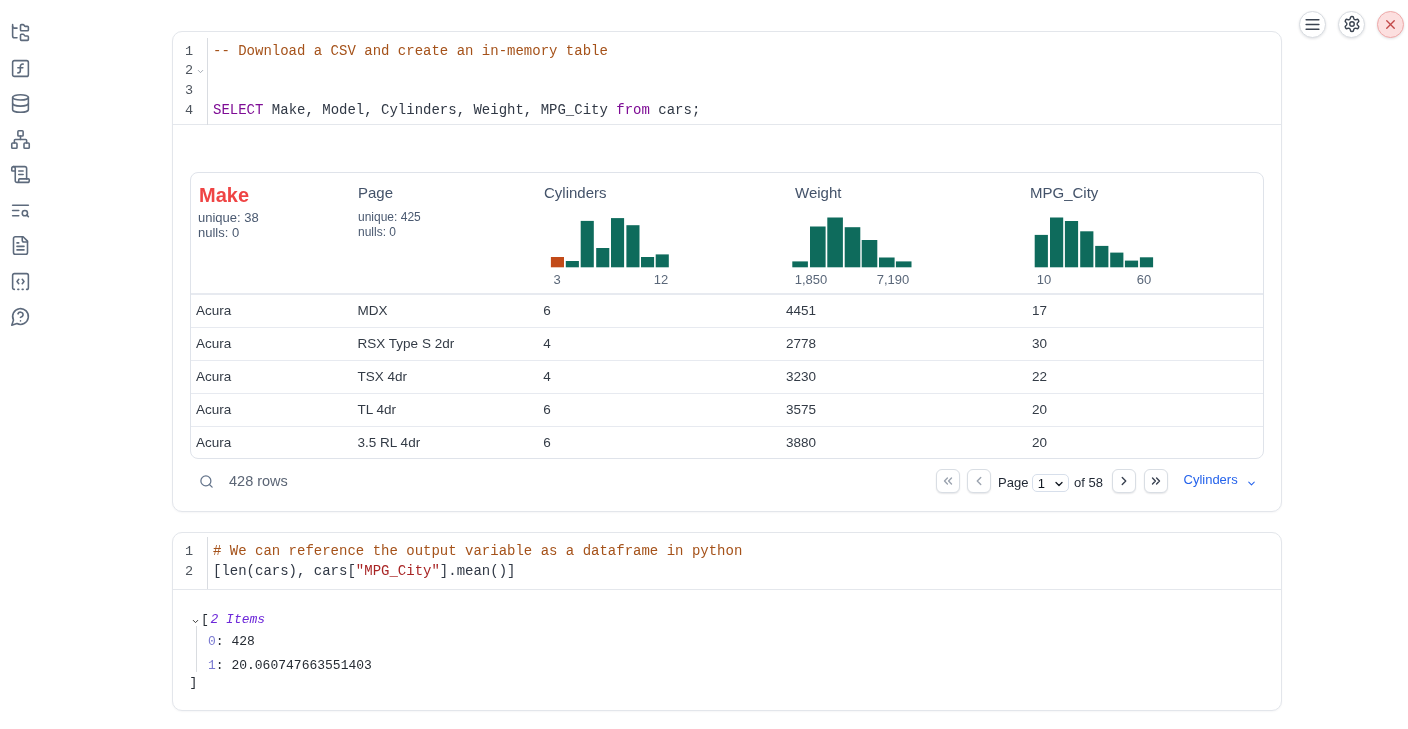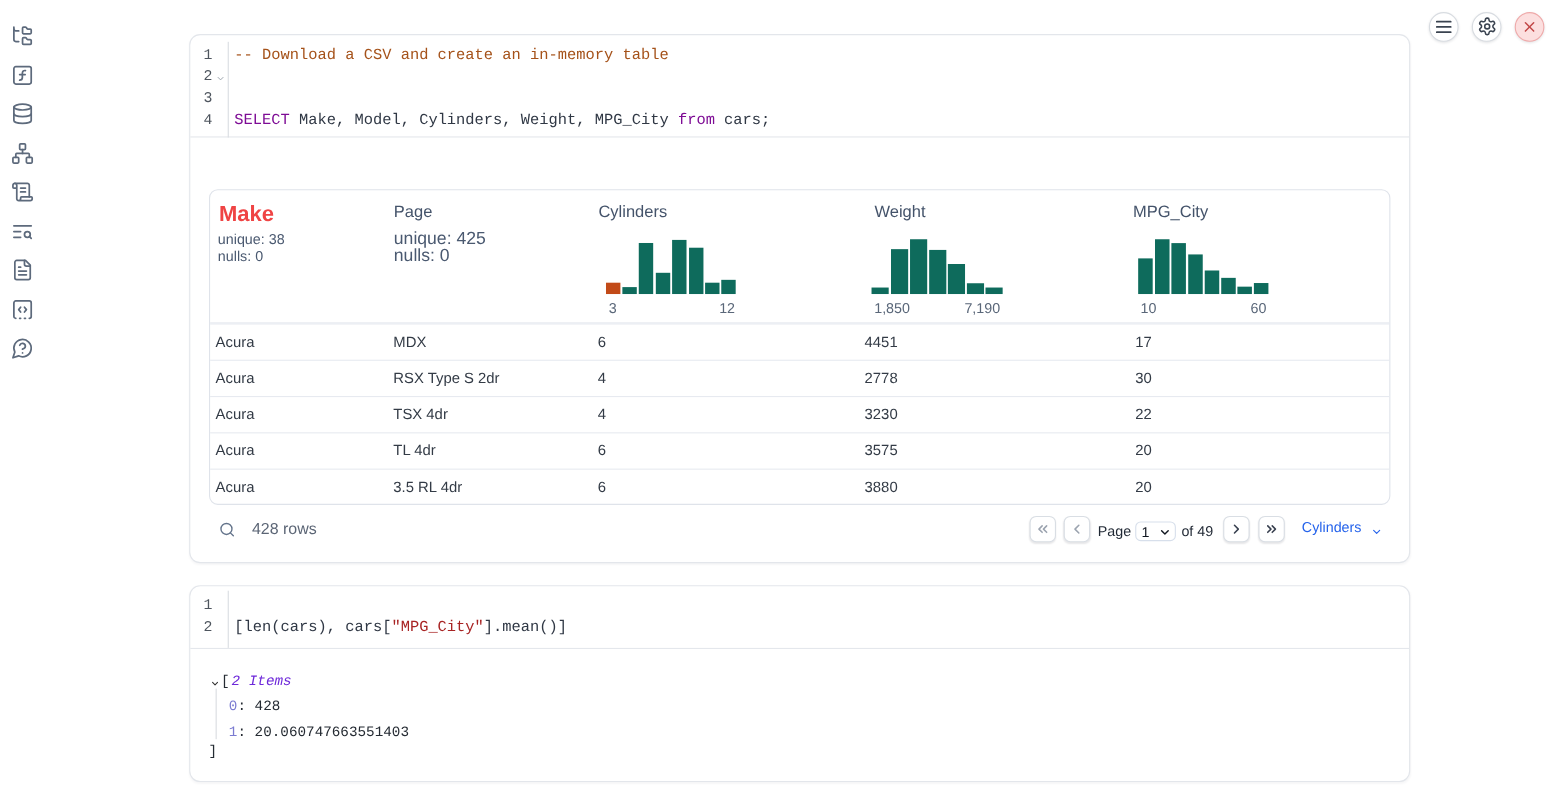--- a/index.html
+++ b/index.html
@@ -133,21 +133,21 @@
 <div class="cl" style="top:9.6px"><span class="cm">-- Download a CSV and create an in-memory table</span></div>
 <div class="cl" style="top:68.7px"><span class="kw">SELECT</span> Make, Model, Cylinders, Weight, MPG_City <span class="kw">from</span> cars;</div>
 <div class="abs" style="left:17px;top:139.5px;width:1074px;height:287px;border:1px solid #dfe3ea;border-radius:8px;background:#fff">
 <div class="abs" style="left:0;right:0;top:0;height:121px;border-bottom:1px solid #e7eaf0"></div>
 <div class="abs" style="left:8px;top:11px;font-size:20px;font-weight:700;color:#ef4444">Make</div>
 <div class="abs" style="left:167px;top:11px;font-size:15px;font-weight:500;color:#44536a">Page</div>
 <div class="abs" style="left:353px;top:11px;font-size:15px;font-weight:500;color:#44536a">Cylinders</div>
 <div class="abs" style="left:604px;top:11px;font-size:15px;font-weight:500;color:#44536a">Weight</div>
 <div class="abs" style="left:839px;top:11px;font-size:15px;font-weight:500;color:#44536a">MPG_City</div>
 <div class="abs" style="left:7px;top:37px;font-size:13px;line-height:15.8px;color:#4a5970">unique: 38<br>nulls: 0</div>
-<div class="abs" style="left:167px;top:37px;font-size:16px;line-height:15.8px;color:#4a5970">unique: 425<br>nulls: 0</div>
+<div class="abs" style="left:167px;top:37px;font-size:12px;line-height:15.8px;color:#4a5970">unique: 425<br>nulls: 0</div>
 <svg class="abs" style="left:0;top:0" width="1072" height="120" viewBox="0 0 1072 120">
         <rect x="359.9" y="84.0" width="13.1" height="10.3" fill="#c24a18"></rect>
         <rect x="374.8" y="88.0" width="13.1" height="6.3" fill="#0e6b5c"></rect>
         <rect x="389.7" y="47.9" width="13.1" height="46.4" fill="#0e6b5c"></rect>
         <rect x="405.2" y="75.0" width="13.1" height="19.3" fill="#0e6b5c"></rect>
         <rect x="420.0" y="45.1" width="13.1" height="49.2" fill="#0e6b5c"></rect>
         <rect x="435.4" y="52.2" width="13.1" height="42.1" fill="#0e6b5c"></rect>
         <rect x="450.0" y="84.0" width="13.1" height="10.3" fill="#0e6b5c"></rect>
         <rect x="464.7" y="81.4" width="13.1" height="12.9" fill="#0e6b5c"></rect>
         <rect x="601.3" y="88.4" width="15.6" height="5.9" fill="#0e6b5c"></rect>
@@ -226,21 +226,21 @@
         <path d="m15 18-6-6 6-6"></path>
       </svg>
     </div>
 <div class="abs" style="left:825px;top:442.5px;font-size:13px;color:#1f2733">Page</div>
 <div class="abs" style="left:858.8px;top:442px;width:37px;height:18px;border:1px solid #d7dfeb;border-radius:5px;background:#fff">
 <span class="abs" style="left:5px;top:0.5px;font-size:13px;color:#111720">1</span>
 <svg class="abs" style="right:3px;top:3px" viewBox="0 0 24 24" width="12" height="12" fill="none" stroke="#111720" stroke-width="2.6" stroke-linecap="round" stroke-linejoin="round">
         <path d="m6 9 6 6 6-6"></path>
       </svg>
 </div>
-<div class="abs" style="left:901px;top:442.5px;font-size:13px;color:#1f2733">of 49</div>
+<div class="abs" style="left:901px;top:442.5px;font-size:13px;color:#1f2733">of 58</div>
 <div class="btn" style="left:938.5px;top:437px">
       <svg viewBox="0 0 24 24" width="14" height="14" fill="none" stroke="#394150" stroke-width="2.4" stroke-linecap="round" stroke-linejoin="round">
         <path d="m9 18 6-6-6-6"></path>
       </svg>
     </div>
 <div class="btn" style="left:971px;top:437px">
       <svg viewBox="0 0 24 24" width="14" height="14" fill="none" stroke="#394150" stroke-width="2.4" stroke-linecap="round" stroke-linejoin="round">
         <path d="m6 17 5-5-5-5"></path>
         <path d="m13 17 5-5-5-5"></path>
       </svg>
@@ -248,20 +248,21 @@
 <div class="abs" style="left:1010.5px;top:440px;font-size:13px;color:#2563eb">Cylinders</div>
 <svg class="abs" style="left:1073px;top:446px" viewBox="0 0 24 24" width="11" height="11" fill="none" stroke="#2563eb" stroke-width="2.2" stroke-linecap="round" stroke-linejoin="round">
       <path d="m6 9 6 6 6-6"></path>
     </svg>
 </div>
 <div class="cell" style="top:532px;height:179px">
 <div class="abs" style="left:0;right:0;top:0;height:56.5px;border-bottom:1px solid #e4e7ec"></div>
 <div class="gut" style="top:4px;height:52px"></div>
 <div class="num" style="top:9.3px">1</div>
 <div class="num" style="top:29.0px">2</div>
+<div class="cl" style="top:9.3px"><span class="cm"># We can reference the output variable as a dataframe in python</span></div>
 <div class="cl" style="top:29.0px">[len(cars), cars[<span class="st">"MPG_City"</span>].mean()]</div>
 <div class="abs" style="left:18px;top:84px">
       <svg viewBox="0 0 24 24" width="9" height="9" fill="none" stroke="#333" stroke-width="2.6" stroke-linecap="round" stroke-linejoin="round">
         <path d="m6 9 6 6 6-6"></path>
       </svg>
     </div>
 <div class="abs mono13" style="left:28px;top:79px">[<span style="position:absolute;left:9.5px;font-style:italic;color:#6d28d9">2 Items</span></div>
 <div class="abs" style="left:22.5px;top:93px;height:46px;border-left:1px solid #d9dce0"></div>
 <div class="abs mono13" style="left:35px;top:100.5px"><span class="idx">0</span>: 428</div>
 <div class="abs mono13" style="left:35px;top:124.5px"><span class="idx">1</span>: 20.060747663551403</div>

